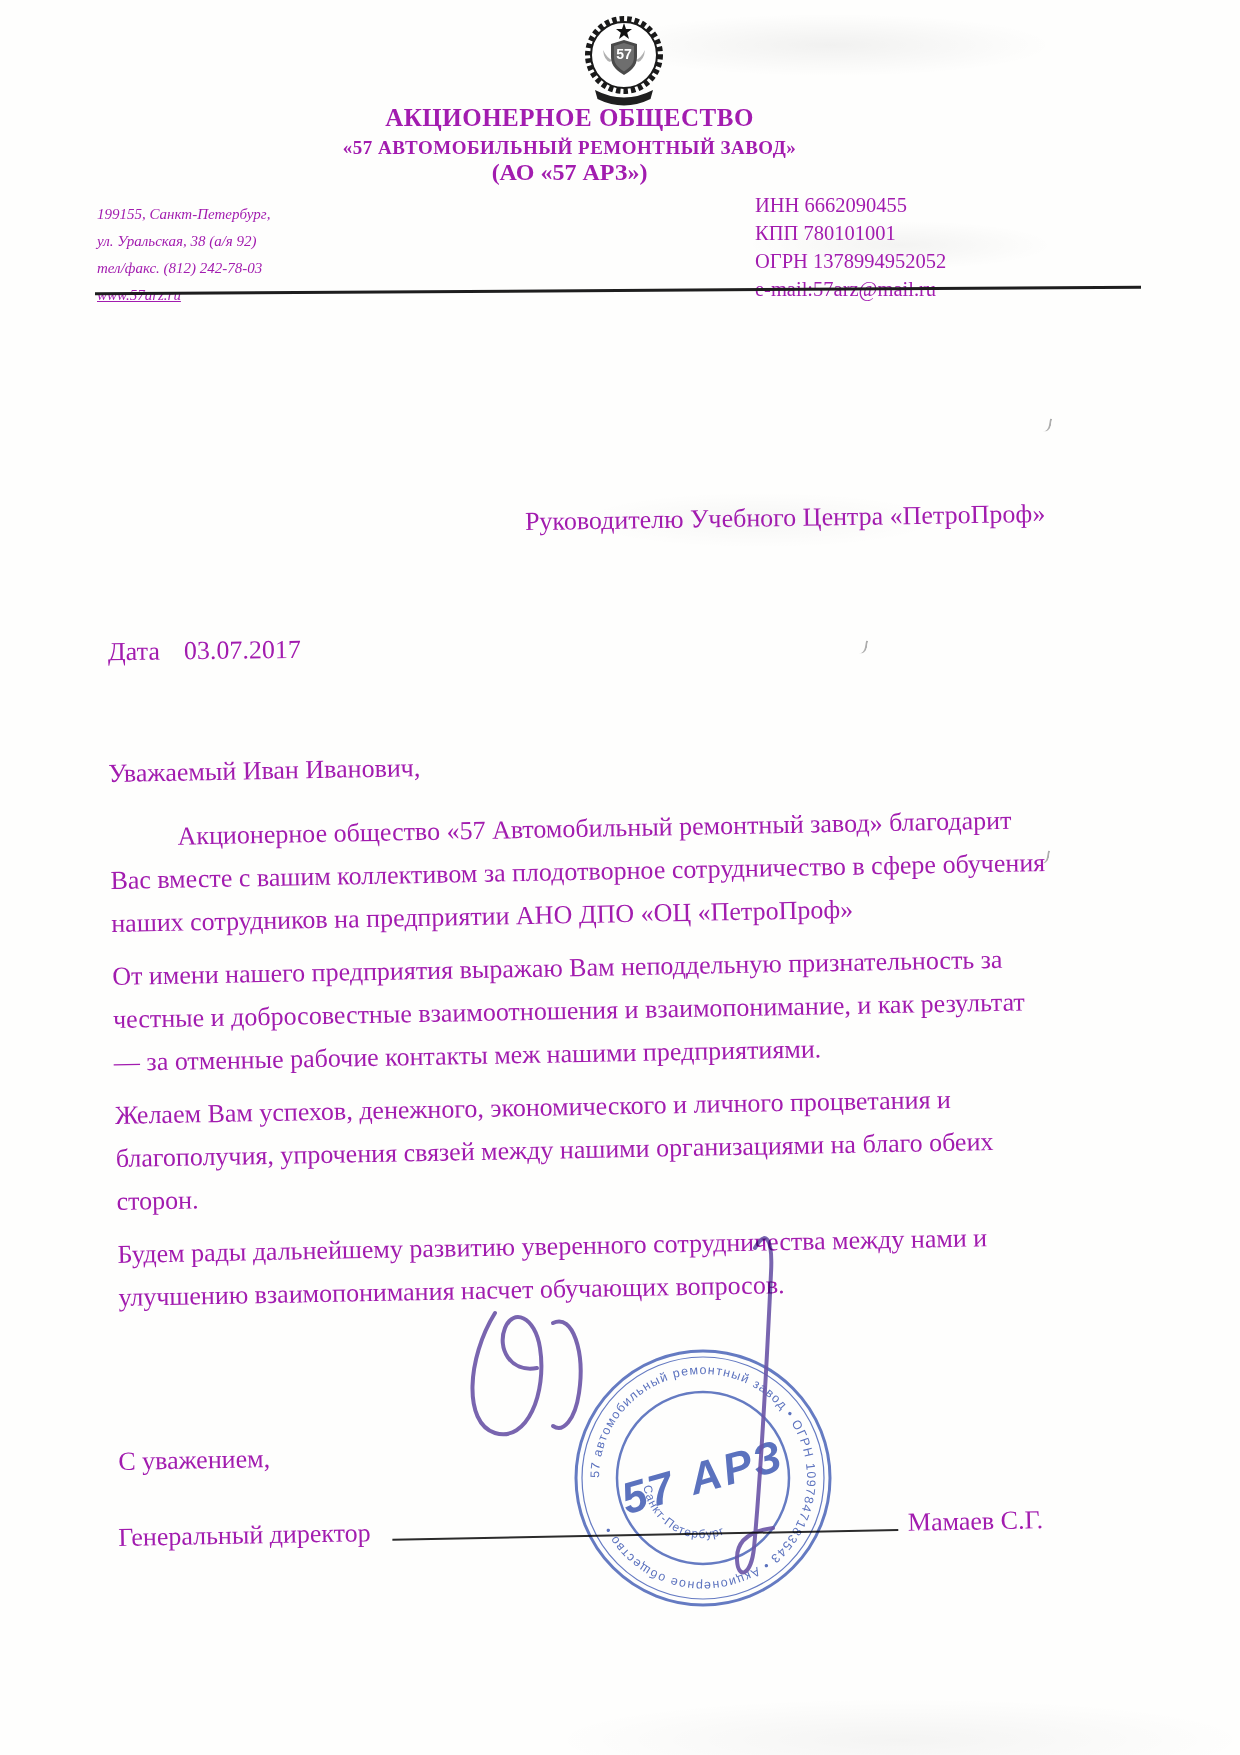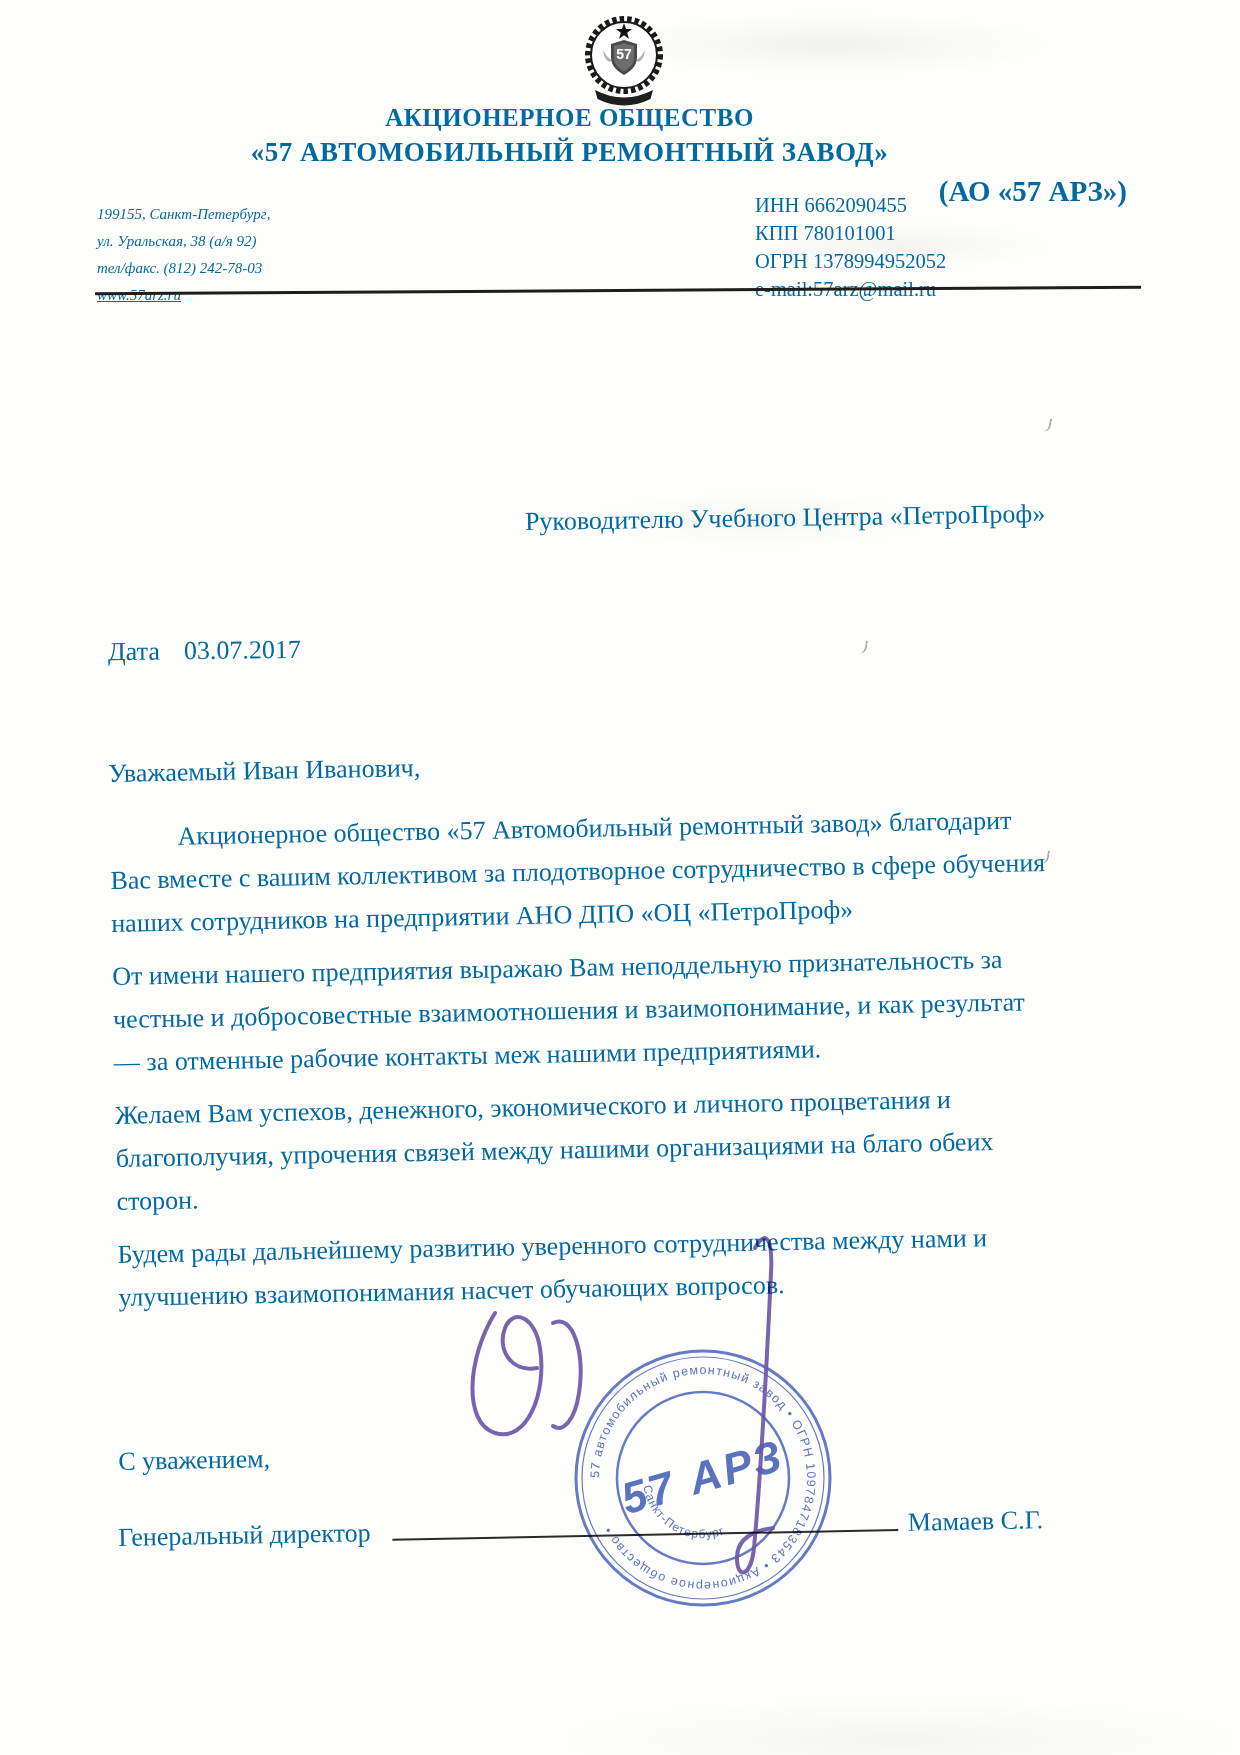--- a/index.html
+++ b/index.html
@@ -1,38 +1,38 @@
 <!DOCTYPE html>
 <html><head>
 <meta charset="utf-8">
 <style>
   html,body{margin:0;padding:0;background:#e8e8e8;}
   .page{
     position:relative;width:1240px;height:1755px;margin:0 auto;
     background:#fefefd;overflow:hidden;
-    font-family:"Liberation Serif","DejaVu Serif",serif;color:#0369a1;
+    font-family:"Liberation Serif","DejaVu Serif",serif;color:#a21caf;
   }
   .noise{
     position:absolute;inset:0;pointer-events:none;
     background-image:
       radial-gradient(ellipse 320px 45px at 830px 45px, rgba(0,0,0,0.05), transparent 70%),
       radial-gradient(ellipse 220px 35px at 900px 245px, rgba(0,0,0,0.045), transparent 70%),
       radial-gradient(ellipse 260px 40px at 760px 520px, rgba(0,0,0,0.03), transparent 70%),
       radial-gradient(ellipse 500px 60px at 900px 1740px, rgba(0,0,0,0.04), transparent 70%);
   }
   .artifact{
     position:absolute;width:5px;height:14px;
     border-right:2.5px solid #9a9a9a;border-radius:0 0 7px 0;
     transform:rotate(10deg);opacity:.8;
   }
   .logo{position:absolute;left:582px;top:14px;width:84px;height:94px;}
   .header{position:absolute;left:12px;top:104px;width:1115px;text-align:center;font-weight:bold;}
   .header .h1{font-size:25px;letter-spacing:.5px;margin-bottom:5px;}
-  .header .h2{font-size:27px;letter-spacing:.5px;margin-bottom:7px;}
-  .header .h3{font-size:29px;text-align:right;}
+  .header .h2{font-size:19px;letter-spacing:.5px;margin-bottom:0;}
+  .header .h3{font-size:24px;}
   .contact-left{position:absolute;left:97px;top:201px;font-size:15px;line-height:27px;font-style:italic;}
   .contact-left .website{text-decoration:underline;}
   .contact-right{position:absolute;left:755px;top:191px;font-size:20.5px;line-height:28px;}
   .rule{position:absolute;left:95px;top:289px;width:1046px;height:3px;background:#1e1e1e;transform:rotate(-0.35deg);}
   .addressee{position:absolute;right:195px;top:503px;font-size:26px;transform:rotate(-0.9deg);white-space:nowrap;}
   .date-line{position:absolute;left:108px;top:636px;font-size:26px;transform:rotate(-0.7deg);}
   .date-line .date-value{margin-left:24px;}
   .body-text{
     position:absolute;left:108px;top:752px;width:938px;
     font-size:26px;line-height:43px;

